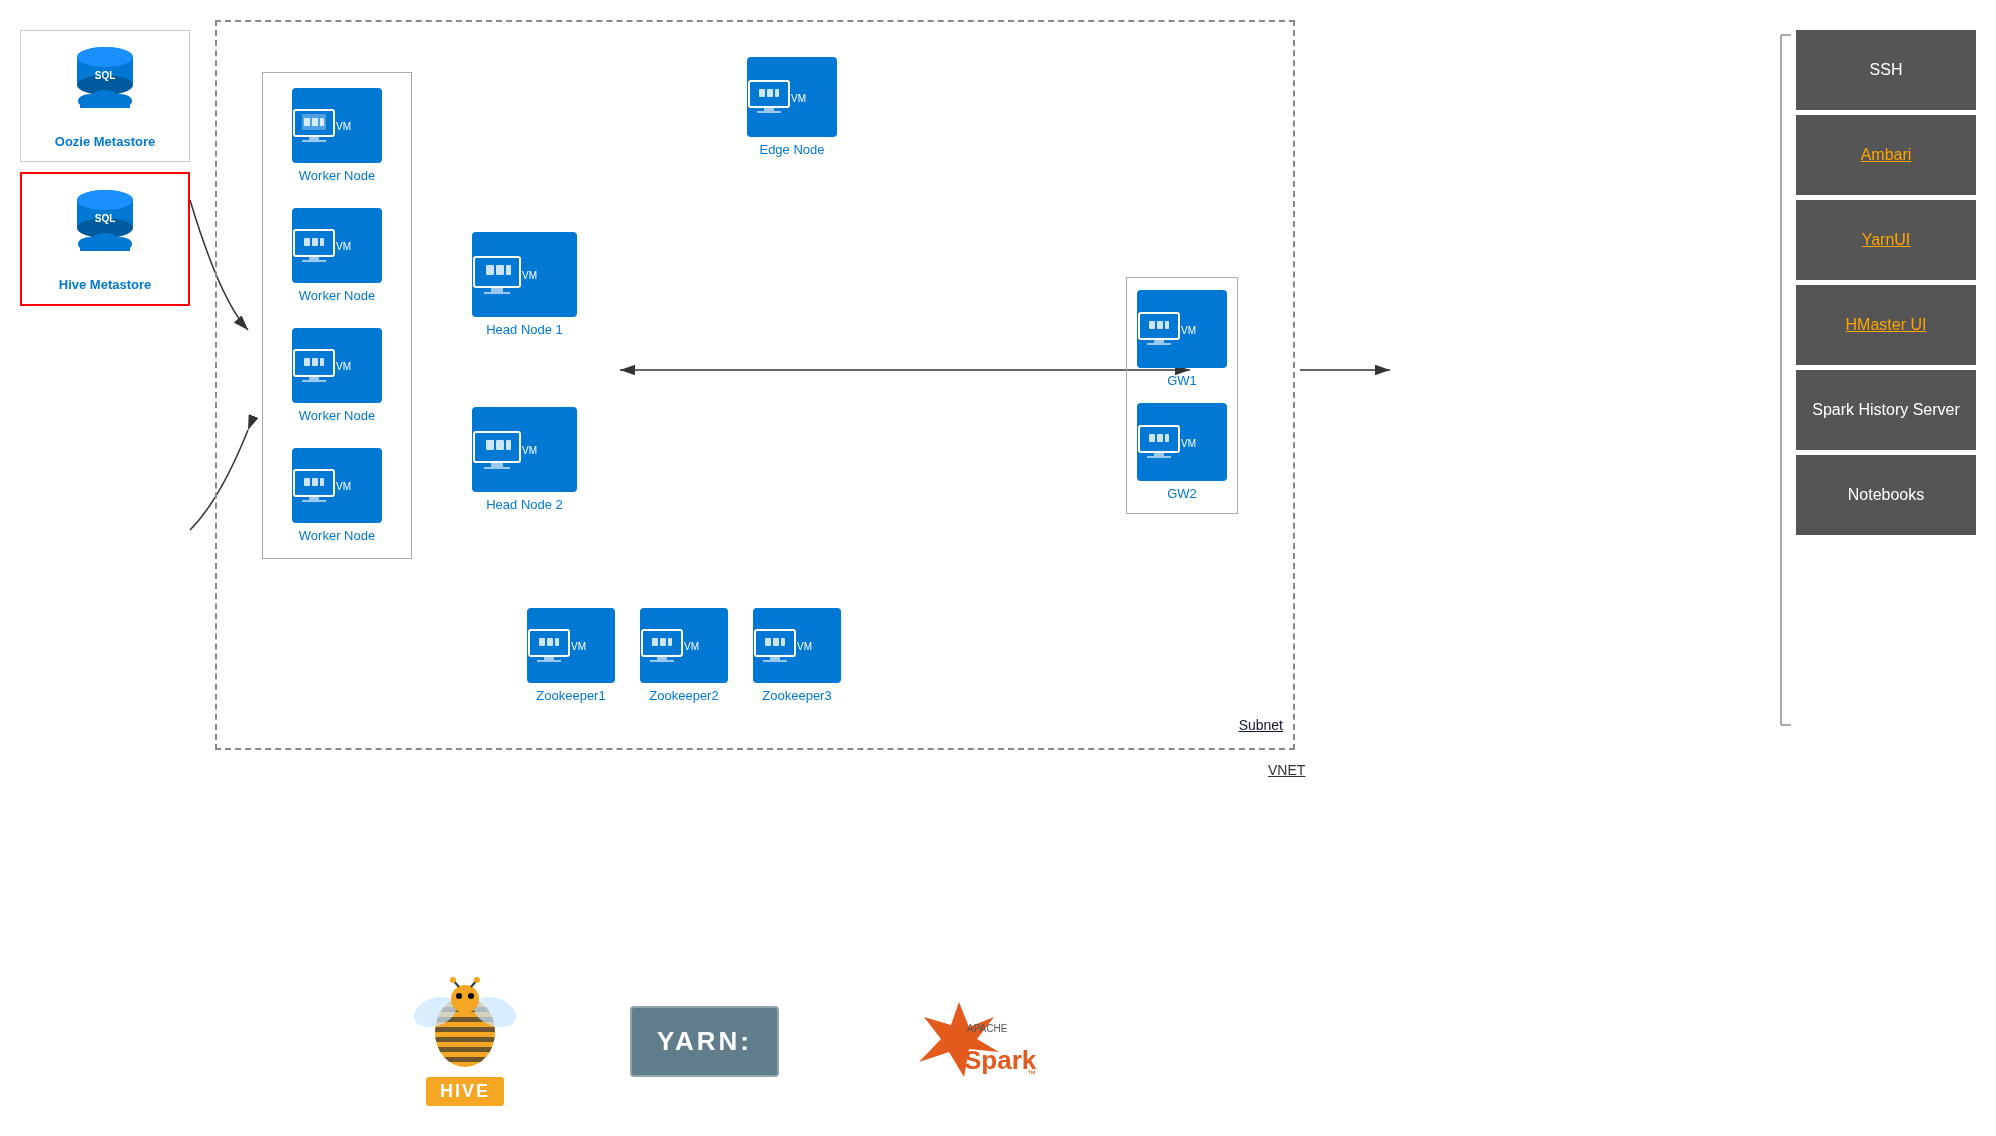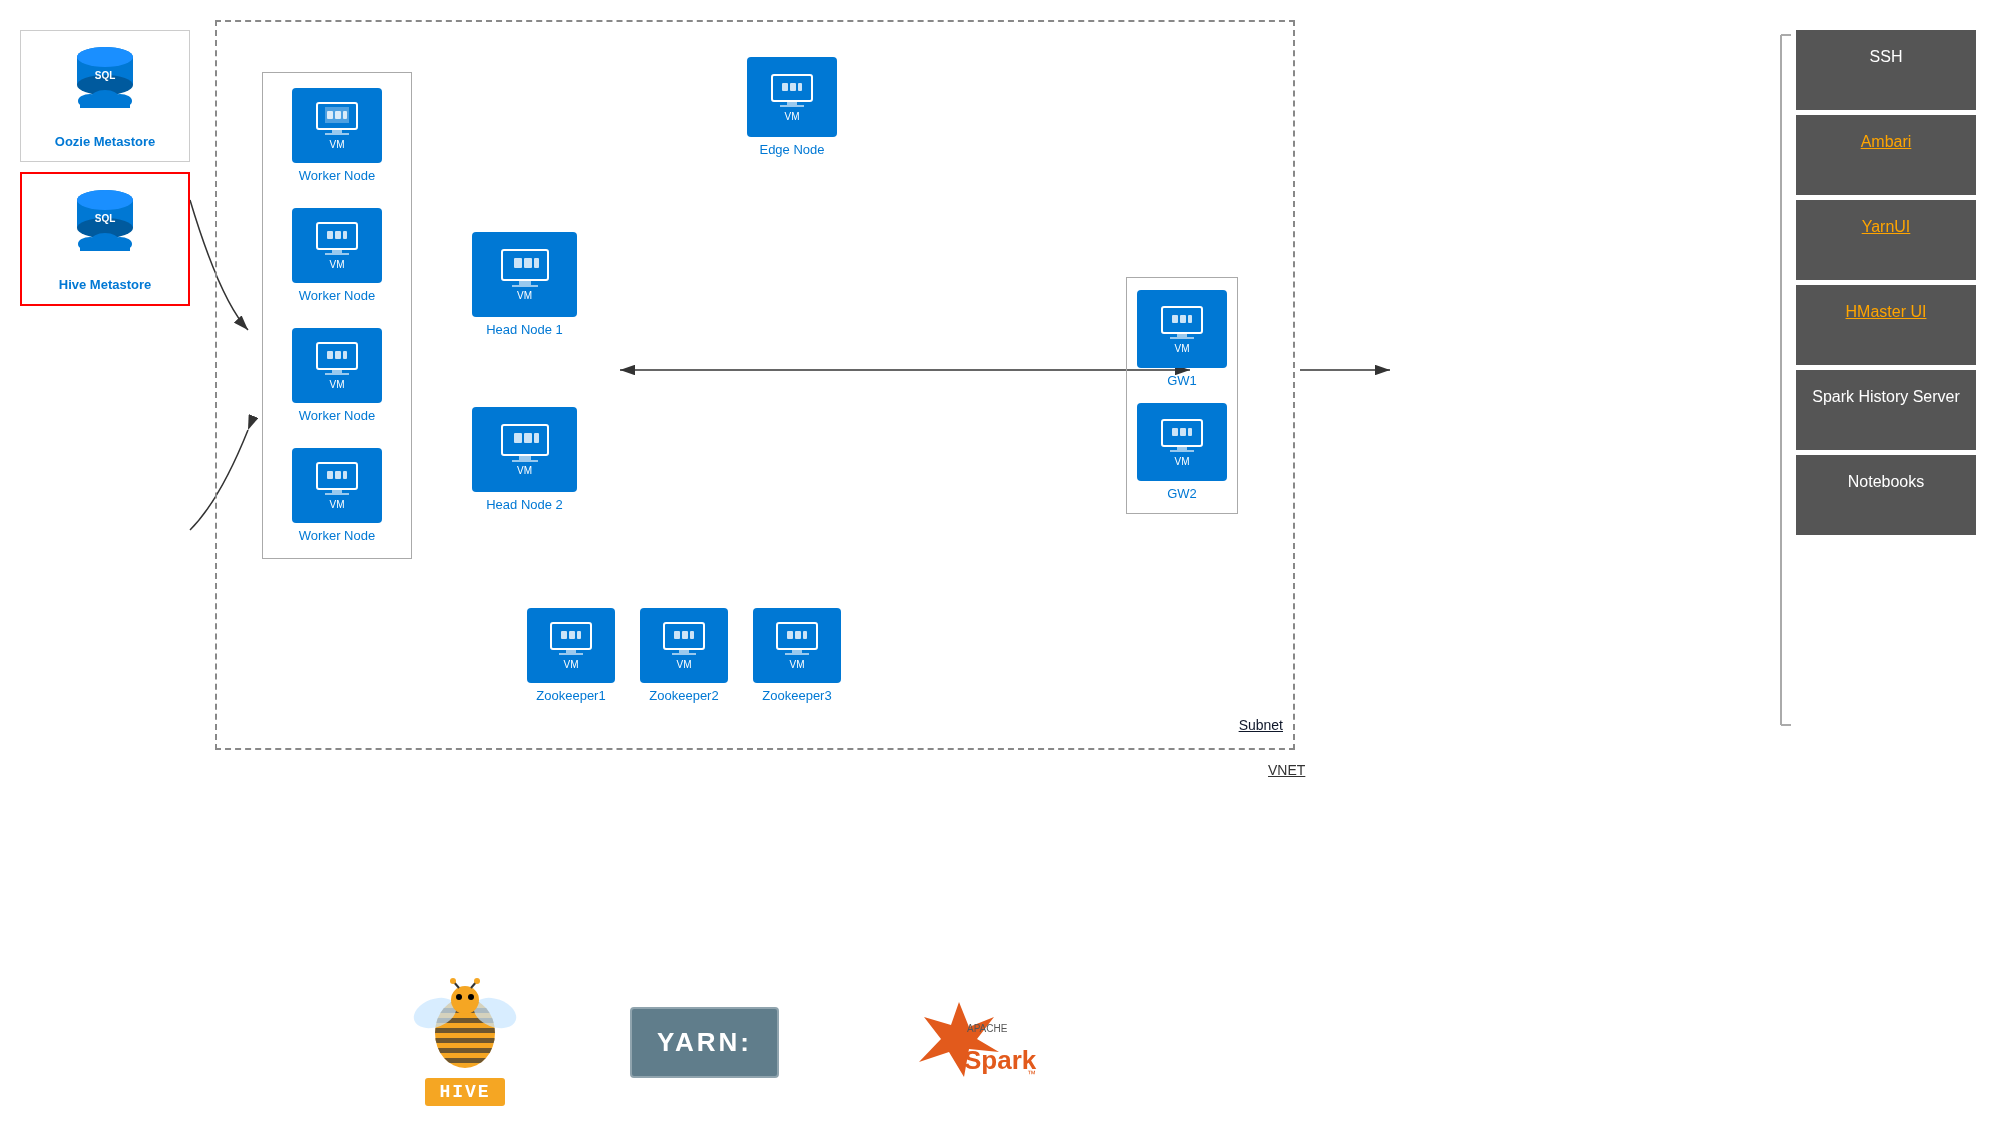--- a/index.html
+++ b/index.html
@@ -66,23 +66,21 @@
       text-align: center;
       cursor: default;
     }
     .vm-box {
       background: #0078D4;
       border-radius: 4px;
       width: 80px;
       height: 70px;
       margin: 0 auto;
       display: flex;
-      flex-direction: column;
       align-items: center;
-      justify-content: center;
       color: white;
     }
     .vm-label {
       font-size: 10px;
       color: white;
       margin-top: 2px;
     }
     .node-label {
       font-size: 13px;
       color: #0078D4;
@@ -102,20 +100,21 @@
     .right-btn {
       background: #555;
       color: white;
       text-align: center;
       padding: 18px 10px;
       font-size: 16px;
       font-weight: 500;
       cursor: pointer;
       min-height: 80px;
       display: flex;
+      align-items: center;
       justify-content: center;
     }
 
     
     .bottom-logos {
       position: absolute;
       bottom: 30px;
       left: 400px;
       display: flex;
       gap: 100px;
@@ -447,21 +446,21 @@
       <circle cx="65" cy="22" r="14" fill="#F5A623"></circle>
 
       <circle cx="59" cy="19" r="3" fill="black"></circle>
       <circle cx="71" cy="19" r="3" fill="black"></circle>
 
       <line x1="59" y1="10" x2="53" y2="3" stroke="#333" stroke-width="2"></line>
       <line x1="71" y1="10" x2="77" y2="3" stroke="#333" stroke-width="2"></line>
       <circle cx="53" cy="3" r="3" fill="#F5A623"></circle>
       <circle cx="77" cy="3" r="3" fill="#F5A623"></circle>
     </svg>
-    <div style="background:#F5A623;color:white;font-weight:bold;font-size:18px;padding:4px 14px;border-radius:3px;letter-spacing:2px;font-family:Liberation Mono, monospace;">HIVE</div>
+    <div style="background:#F5A623;color:white;font-weight:bold;font-size:18px;padding:4px 14px;border-radius:3px;letter-spacing:2px;">HIVE</div>
   </div>
 
   <div>
     <div style="background:#607D8B;color:white;font-size:26px;font-weight:bold;padding:18px 25px;border-radius:4px;letter-spacing:3px;border:2px solid #90A4AE;text-align:right;">YARN:</div>
   </div>
 
   <div class="spark-logo">
     <svg width="160" height="90" viewBox="0 0 160 90">
 
       <polygon points="80,5 90,30 115,20 98,42 120,55 90,52 85,80 70,55 40,65 62,42 45,20 72,28" fill="#E25A1C"></polygon>

